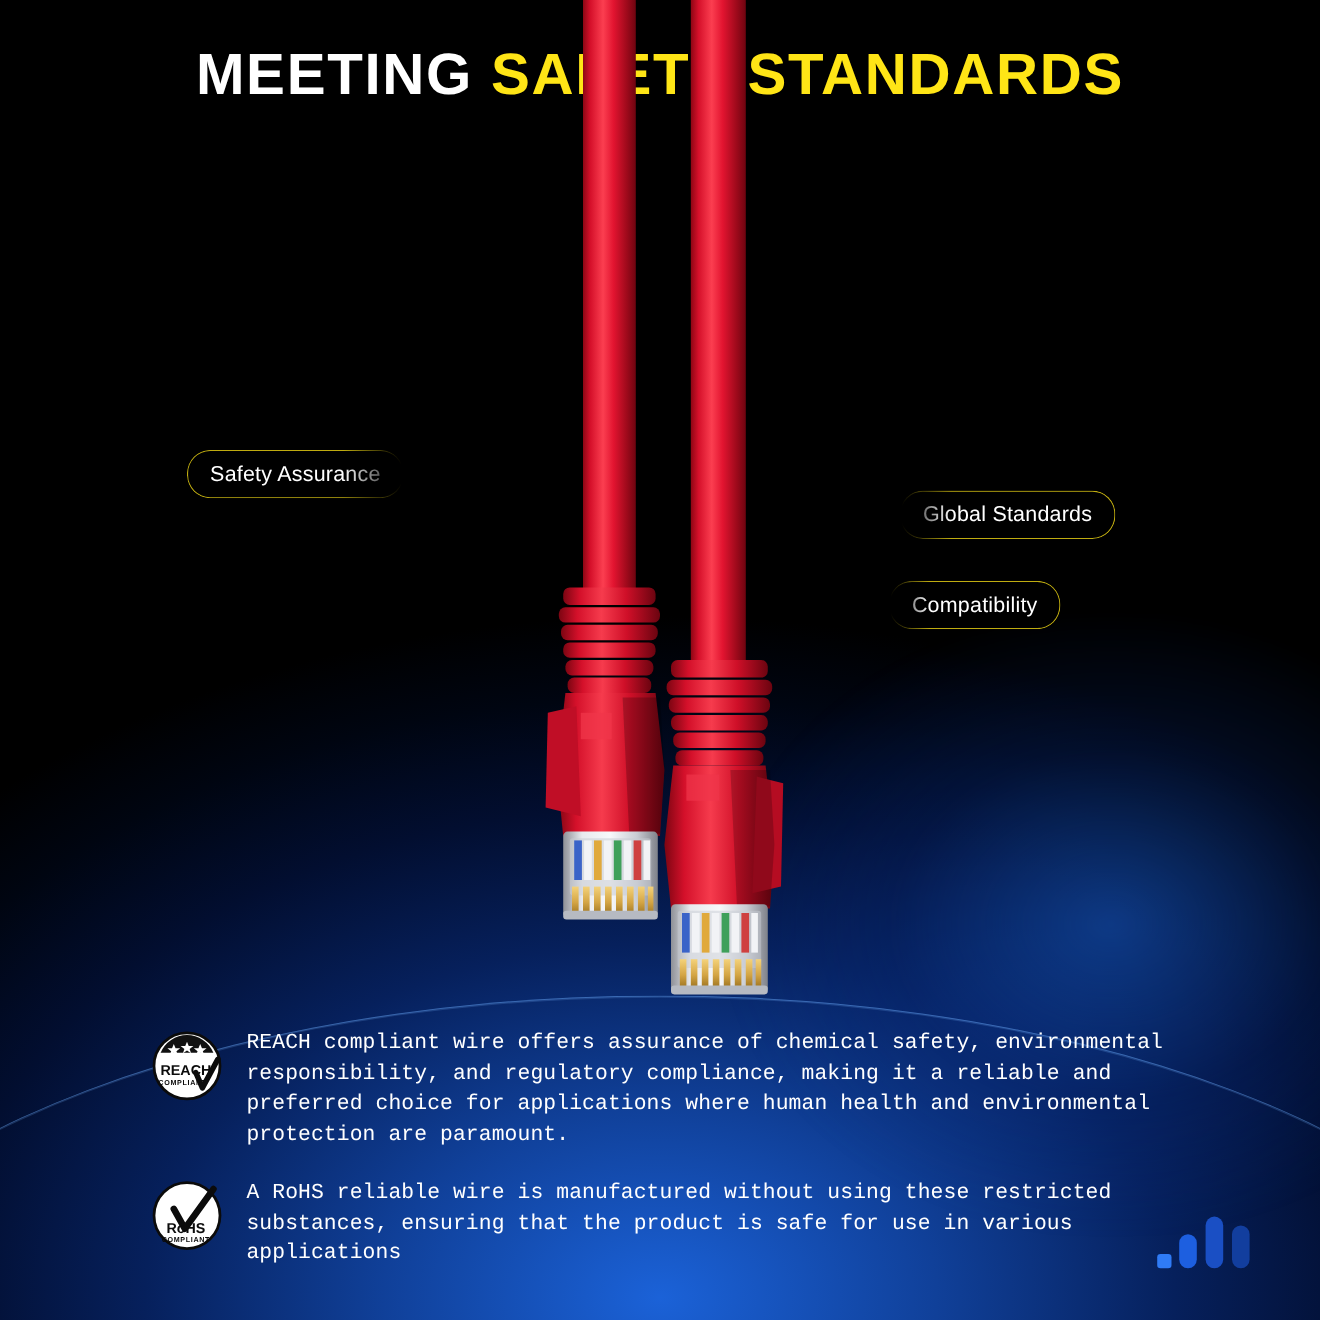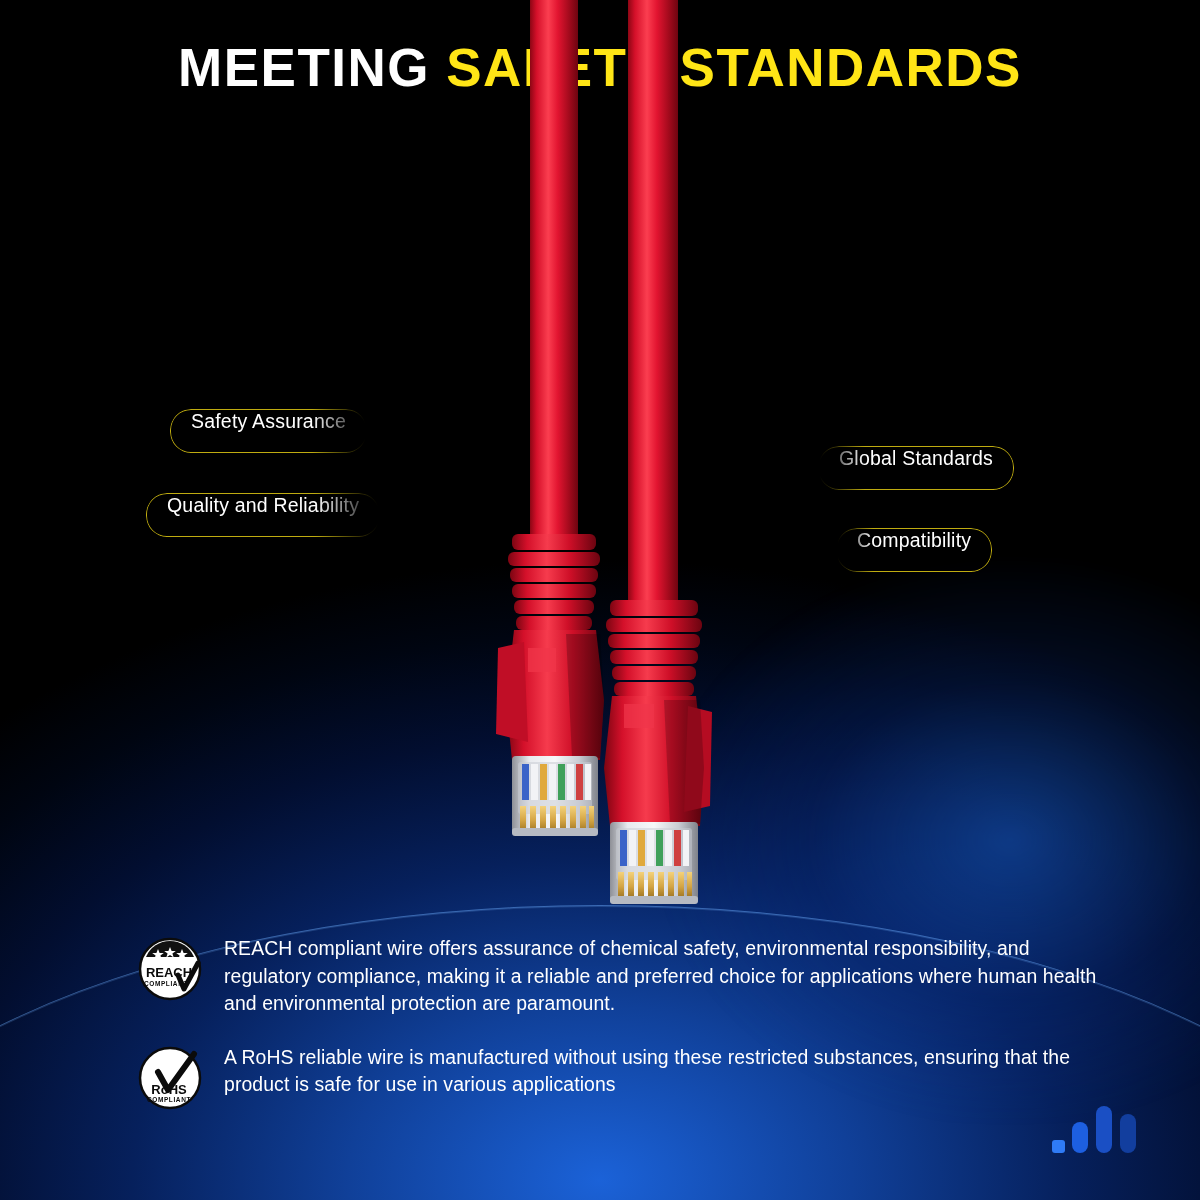--- a/index.html
+++ b/index.html
@@ -68,21 +68,21 @@
     line-height: 1.05;
     color: #ffffff;
     white-space: nowrap;
   }
   .title .accent { color: #ffe516; }
 
   
   .pill {
     position: absolute;
     display: inline-flex;
-    align-items: flex-start;
+    align-items: center;
     height: 42px;
     padding: 0 20px;
     border: 1.4px solid rgba(255,229,22,0.75);
     border-radius: 21px;
     color: #ffffff;
     font-size: 19.5px;
     letter-spacing: 0.2px;
     white-space: nowrap;
     background: rgba(0,0,0,0.12);
   }
@@ -93,21 +93,21 @@
   }
   .pill-mask-l {
     -webkit-mask-image: linear-gradient(to left, #000 0%, #000 76%, rgba(0,0,0,0) 99%);
     mask-image: linear-gradient(to left, #000 0%, #000 76%, rgba(0,0,0,0) 99%);
     margin-top: 36px;
   }
 
   #pill-0 { left: 170px; top: 409px; }
   #pill-1 { left: 146px; top: 493px; }
   #pill-2 { left: 818px; top: 410px; }
-  #pill-3 { left: 836px; top: 492px; }
+  #pill-3 { left: 808px; top: 492px; }
 
   
   .cable-wrap { position: absolute; left: 0; top: 0; width: 1200px; height: 1200px; }
 
   
   .compliance {
     position: absolute;
     left: 138px;
     top: 935px;
     width: 960px;
@@ -122,20 +122,21 @@
     width: 64px;
     height: 64px;
     margin-right: 22px;
     margin-top: 2px;
   }
   .comp-text {
     color: #ffffff;
     font-size: 19.4px;
     line-height: 1.42;
     letter-spacing: 0.1px;
+    font-family: Liberation Mono, monospace;
   }
 
   .logo {
     position: absolute;
     right: 40px;
     bottom: 30px;
     width: 110px;
     height: 70px;
   }
 </style>
@@ -268,23 +269,20 @@
           <rect x="687" y="872" width="5" height="26" fill="url(#goldG)"></rect>
         </g>
         <rect x="610" y="896" width="88" height="8" rx="3" fill="#b6bac2"></rect>
       </g>
     </svg>
   </div>
 
   <div class="pill pill-mask-r" id="pill-0">
     <span>Safety Assurance</span>
   </div>
-  <div class="pill pill-mask-r" id="pill-1">
-    <span>Quality and Reliability</span>
-  </div>
   <div class="pill pill-mask-l" id="pill-2">
     <span>Global Standards</span>
   </div>
   <div class="pill pill-mask-l" id="pill-3">
     <span>Compatibility</span>
   </div>
 
   <div class="compliance">
 
     <div class="comp-row">

